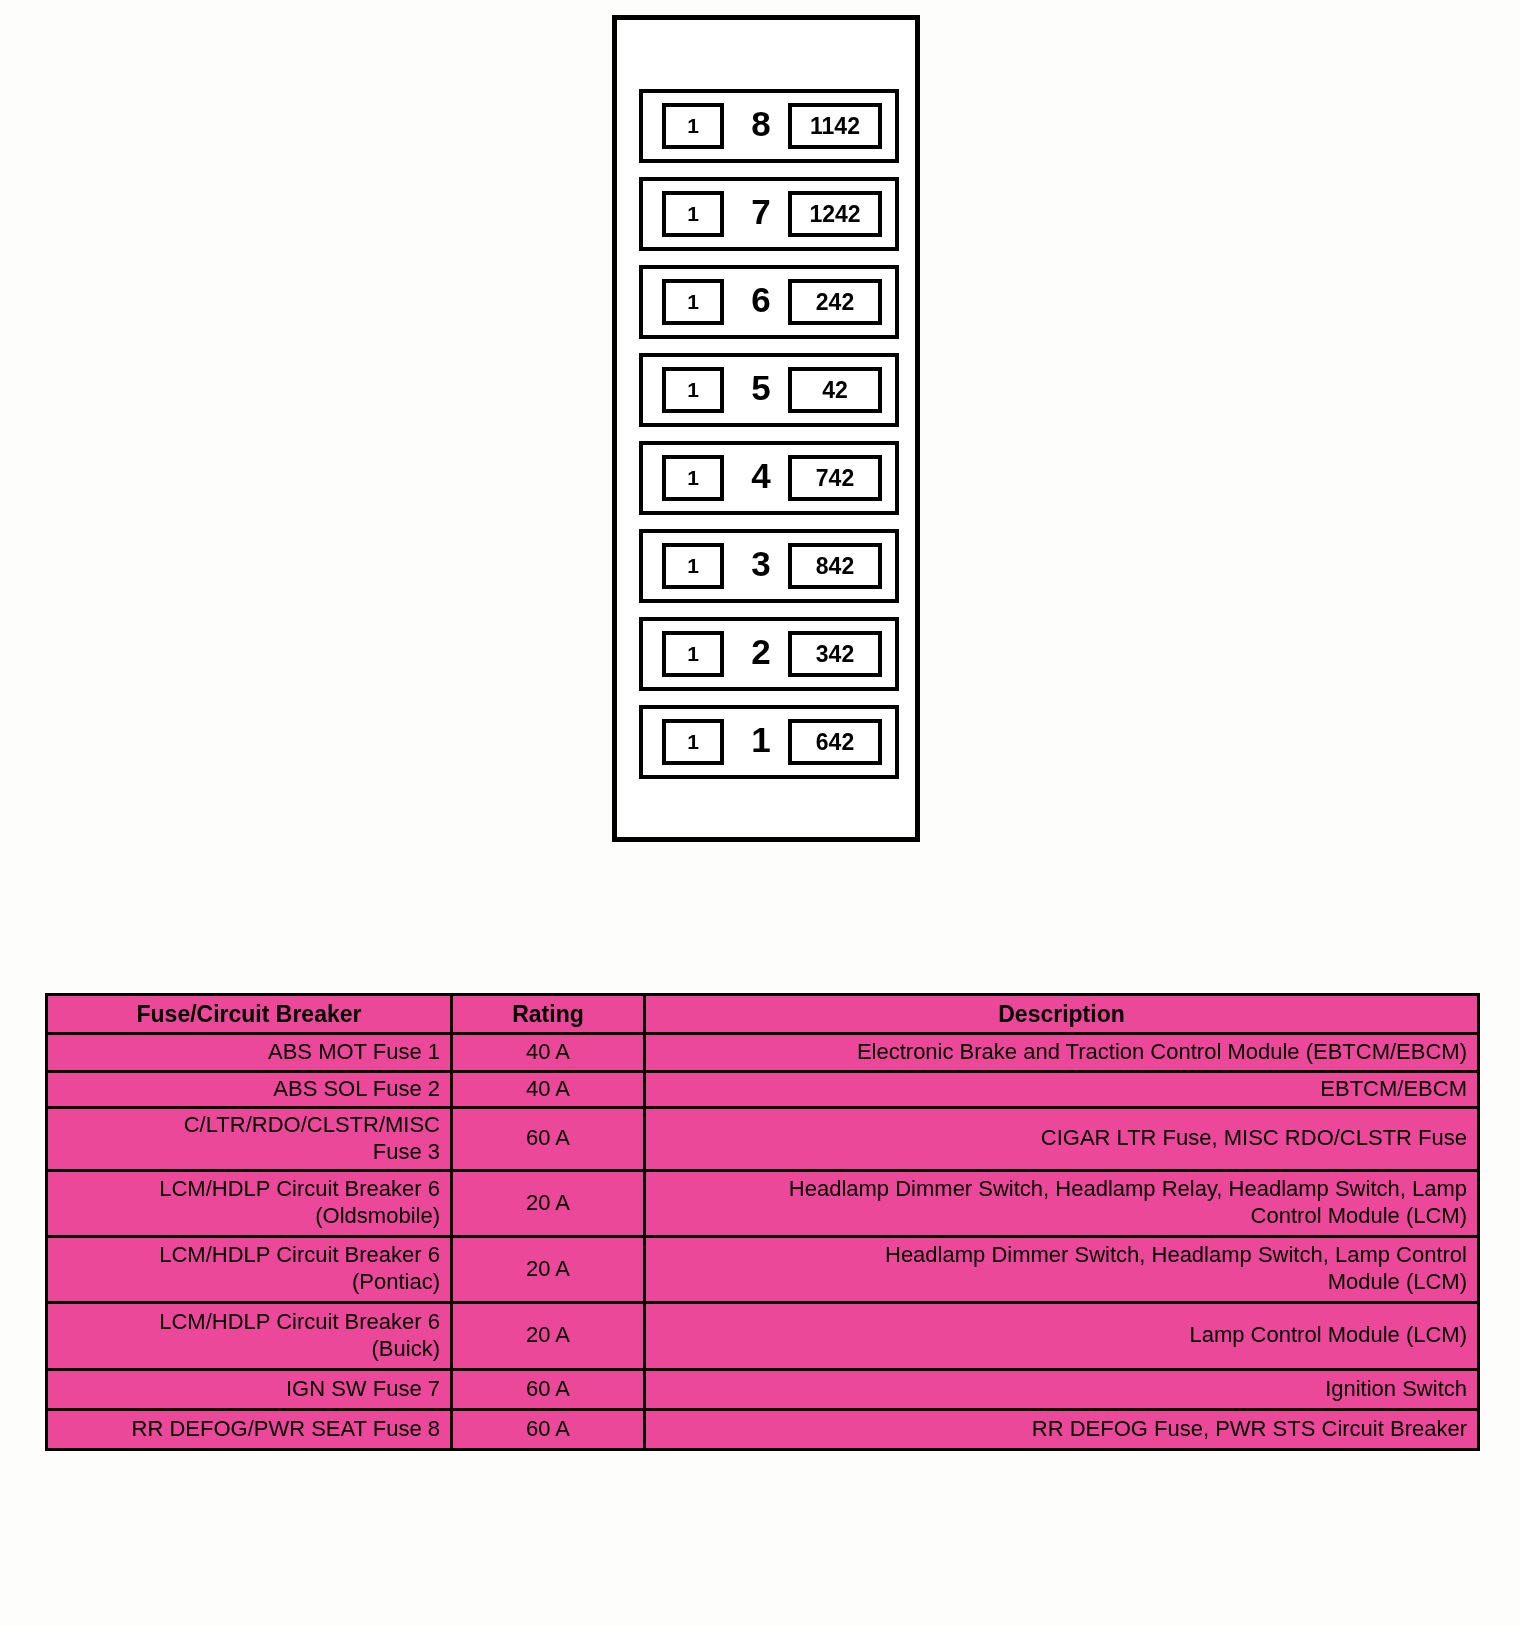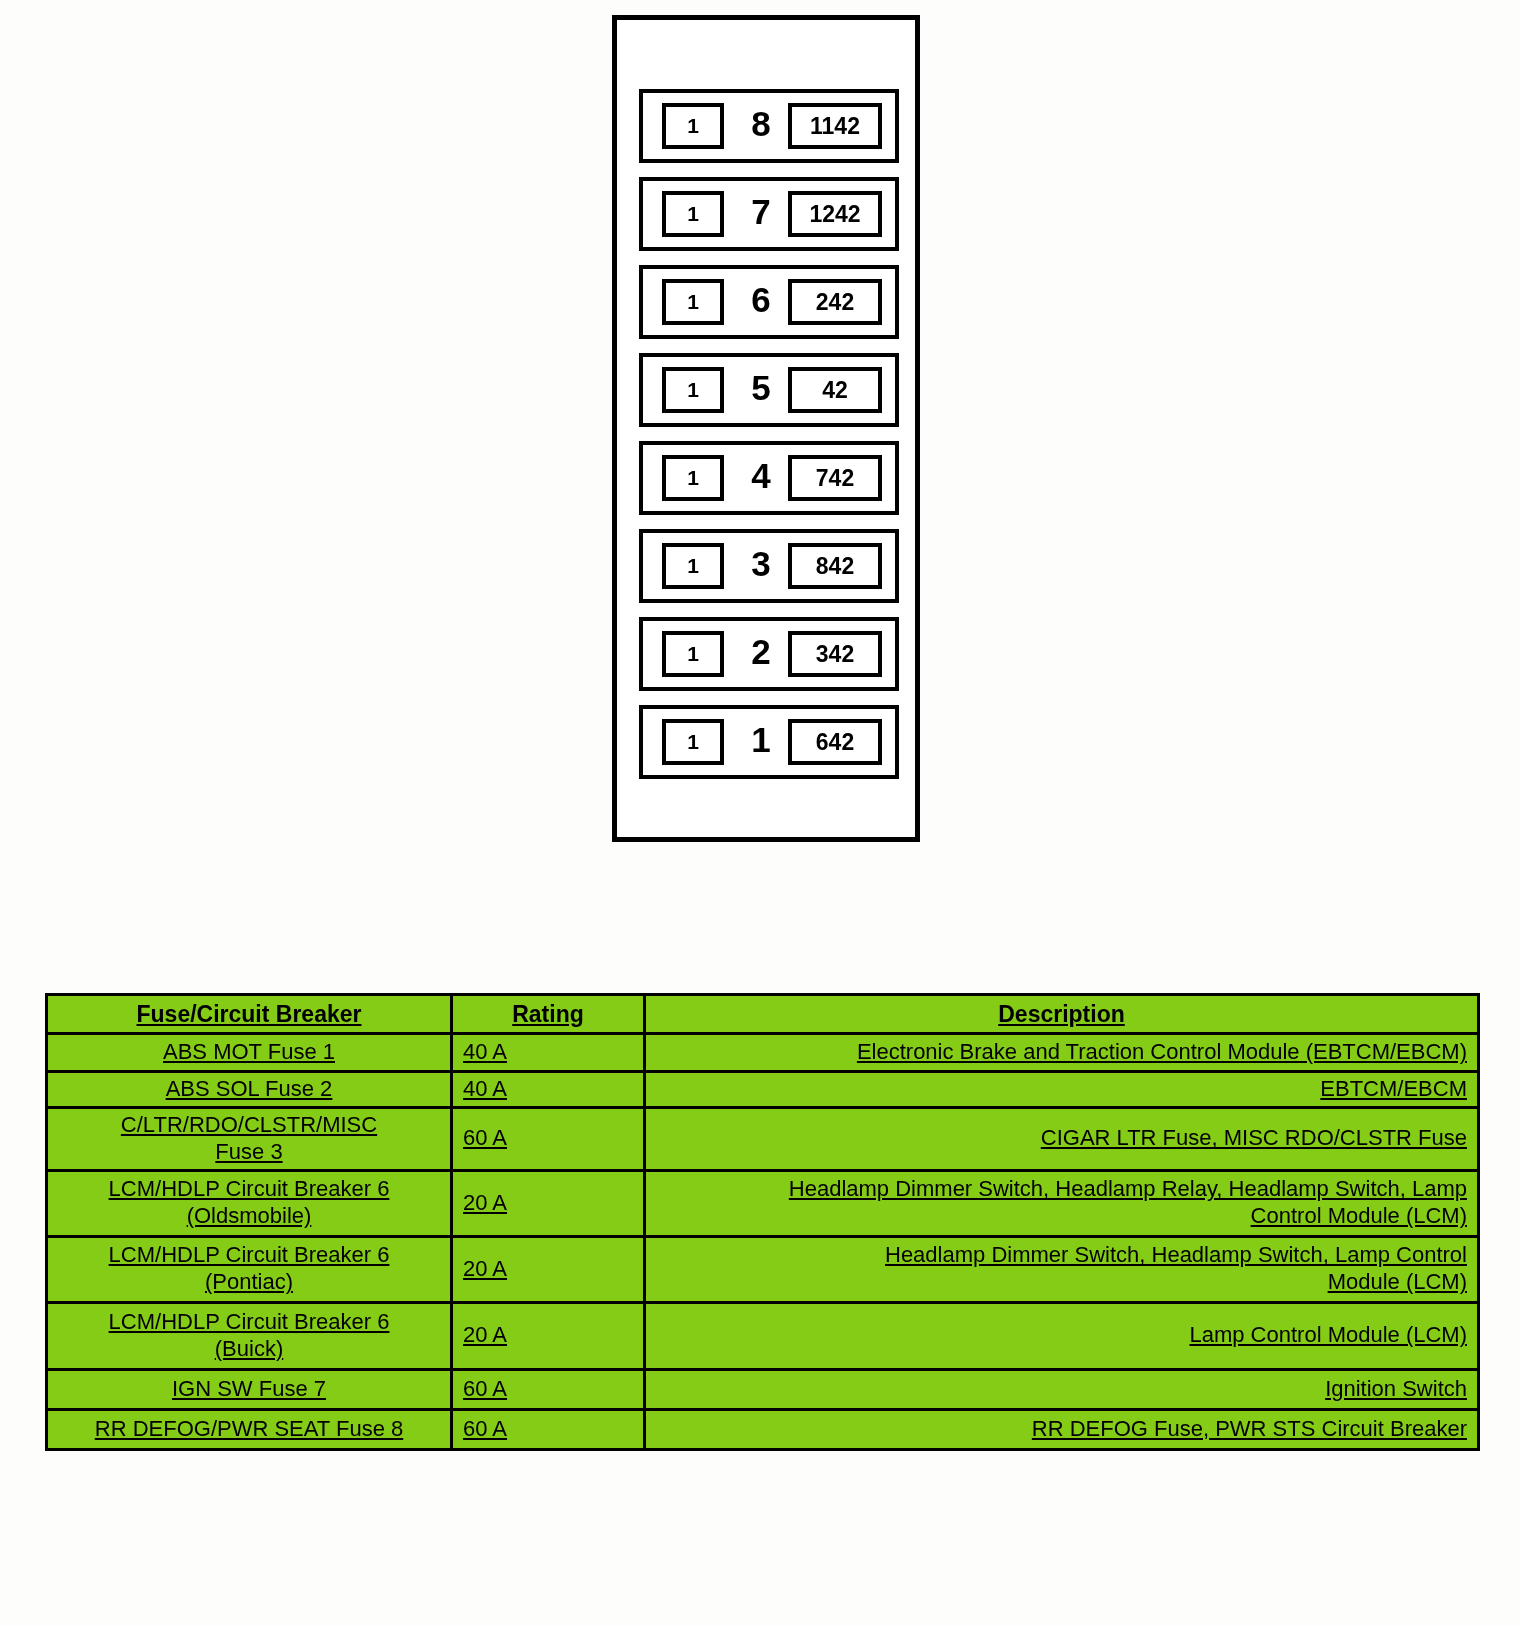--- a/index.html
+++ b/index.html
@@ -57,39 +57,38 @@
     font-size: 23px; font-weight: bold;
   }
 
   
   table.fuse-table {
     position: absolute;
     left: 45px; top: 993px;
     width: 1432px;
     border-collapse: collapse;
     table-layout: fixed;
-    background: #84cc16;
+    background: #ec4899;
     font-size: 22px;
-    text-decoration: underline;
   }
   .fuse-table th, .fuse-table td {
     border: 3px solid #000;
     padding: 3px 10px;
     vertical-align: middle;
     line-height: 1.22;
     overflow: hidden;
   }
   .fuse-table th {
     font-size: 23px;
     font-weight: bold;
     text-align: center;
     padding: 4px 6px;
   }
-  .col-fuse   { text-align: center; white-space: pre-line; margin-left: 7px; }
-  .col-rating { }
+  .col-fuse   { text-align: right; white-space: pre-line; margin-left: 7px; }
+  .col-rating { text-align: center; }
   .col-desc   { text-align: right; padding-left: 15px; white-space: pre-line; }
 </style>
 </head>
 <body>
 
 <div class="fusebox">
   <div class="fuse-row">
     <div class="pin-box">
         <span>1</span>
       </div>

